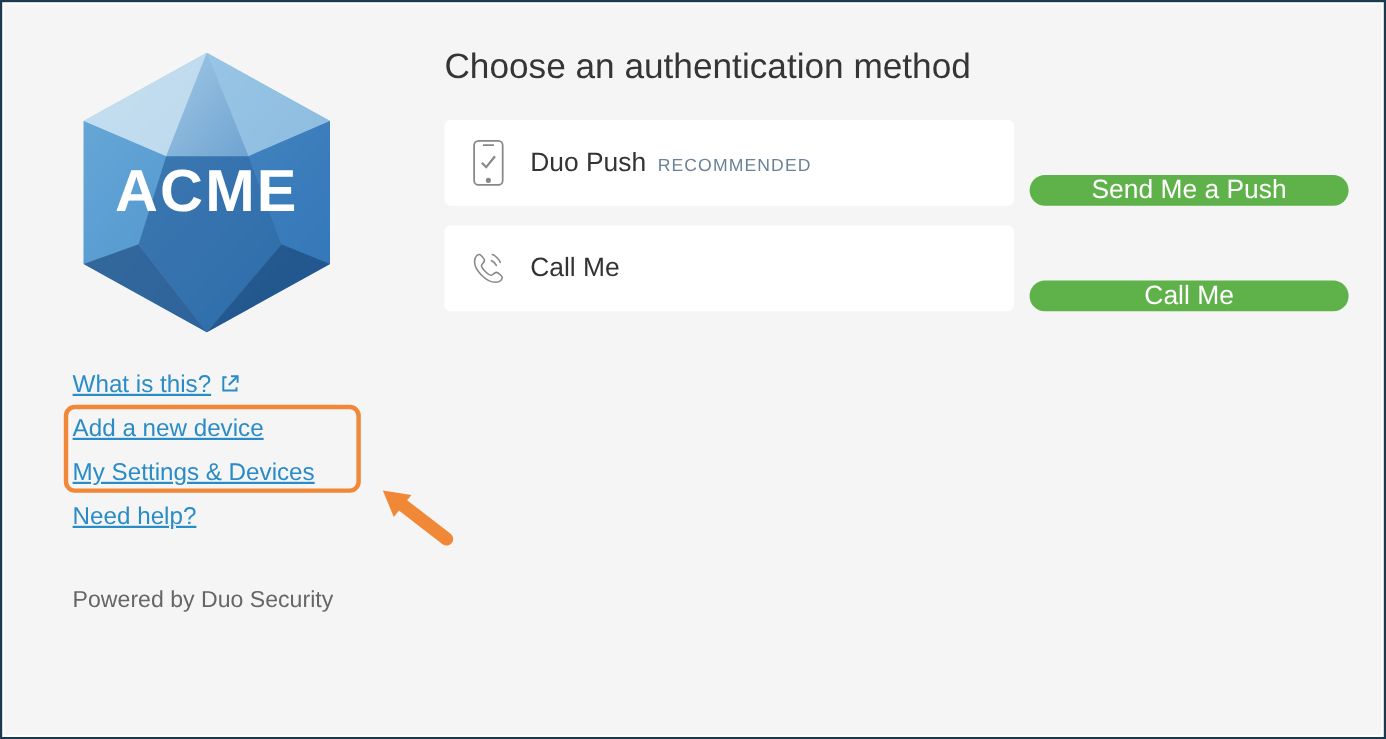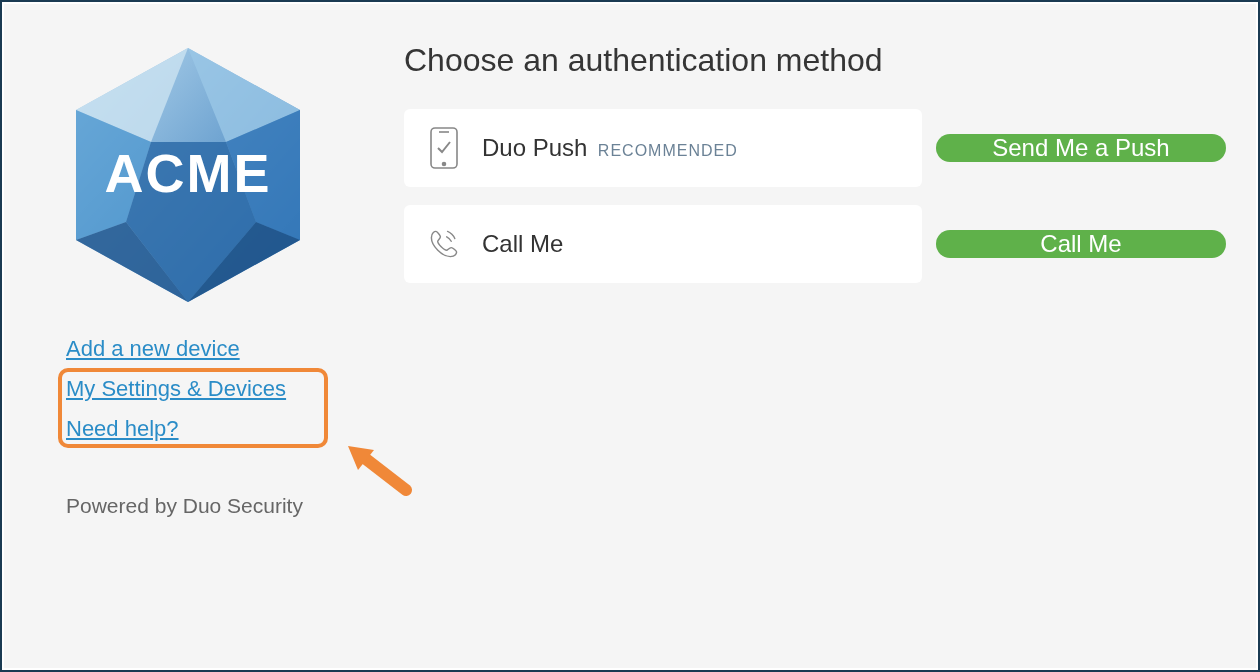--- a/index.html
+++ b/index.html
@@ -92,21 +92,21 @@
       margin-bottom: 30px;
     }
     .auth-methods {
       display: flex;
       flex-direction: column;
       gap: 18px;
     }
     .auth-row {
       display: flex;
       gap: 14px;
-      align-items: center;
+      align-items: flex-end;
     }
     .auth-method {
       flex: 1;
       background: #ffffff;
       border-radius: 6px;
       display: flex;
       align-items: center;
       padding: 18px 22px;
       gap: 20px;
       min-height: 78px;
@@ -168,20 +168,30 @@
           <polygon points="234,68 160,100 190,180 234,198" fill="#3377b8" opacity="0.8"></polygon>
           <polygon points="85,100 160,100 190,180 122,260 60,180" fill="#2d6ba8" opacity="0.85"></polygon>
           <polygon points="60,180 122,260 10,198" fill="#2a5f96" opacity="0.9"></polygon>
           <polygon points="190,180 234,198 122,260" fill="#1f5389" opacity="0.9"></polygon>
           <text x="122" y="150" font-family="Arial, sans-serif" font-size="54" font-weight="800" fill="#ffffff" text-anchor="middle" letter-spacing="2">ACME</text>
         </svg>
       </div>
 
       <div class="sidebar-links">
         <a class="sidebar-link">
+          <span>What is this?</span>
+          <span class="external-icon">
+            <svg width="18" height="18" viewBox="0 0 18 18" fill="none" stroke="#2a8cc7" stroke-width="1.8">
+              <path d="M6 3 H3 V15 H15 V12"></path>
+              <path d="M10 2 H16 V8"></path>
+              <path d="M16 2 L8 10"></path>
+            </svg>
+          </span>
+        </a>
+        <a class="sidebar-link">
           <span>Add a new device</span>
         </a>
         <a class="sidebar-link">
           <span>My Settings &amp; Devices</span>
         </a>
         <a class="sidebar-link">
           <span>Need help?</span>
         </a>
 
         <div class="highlight-box"></div>

